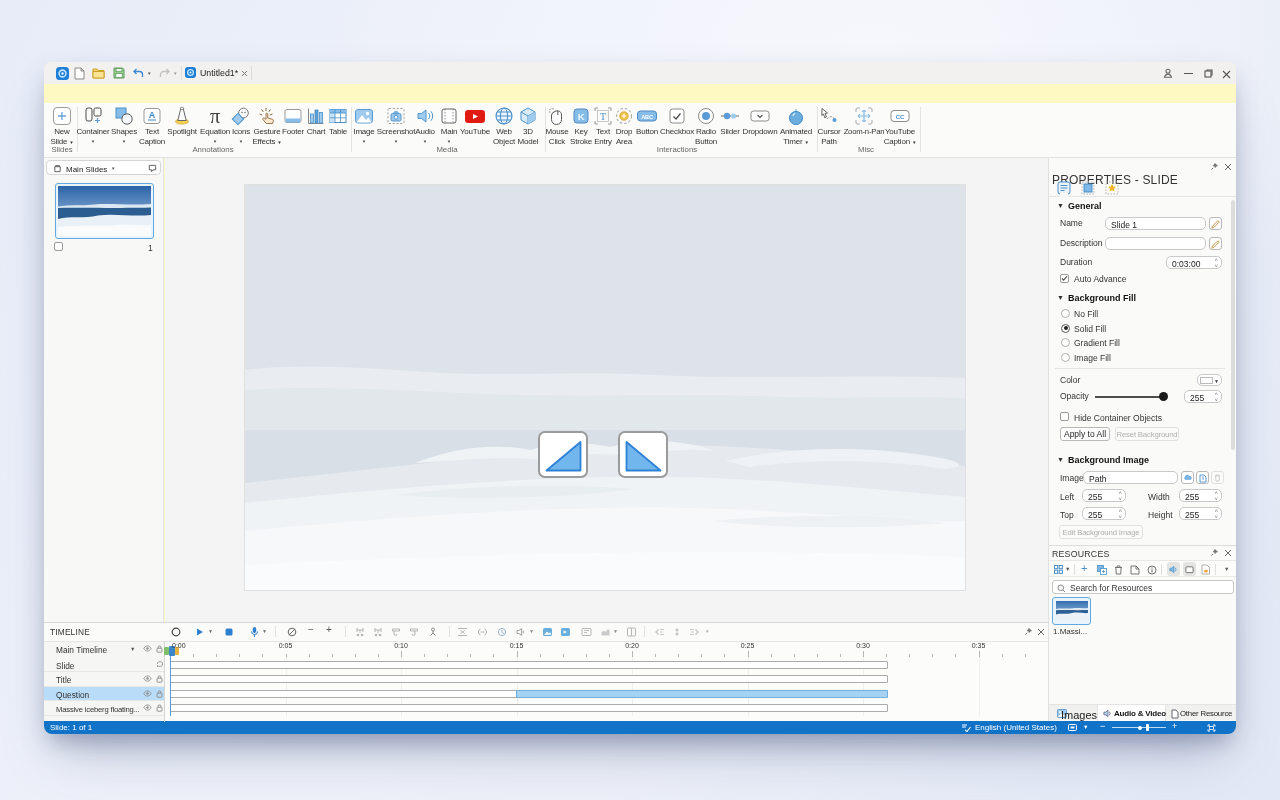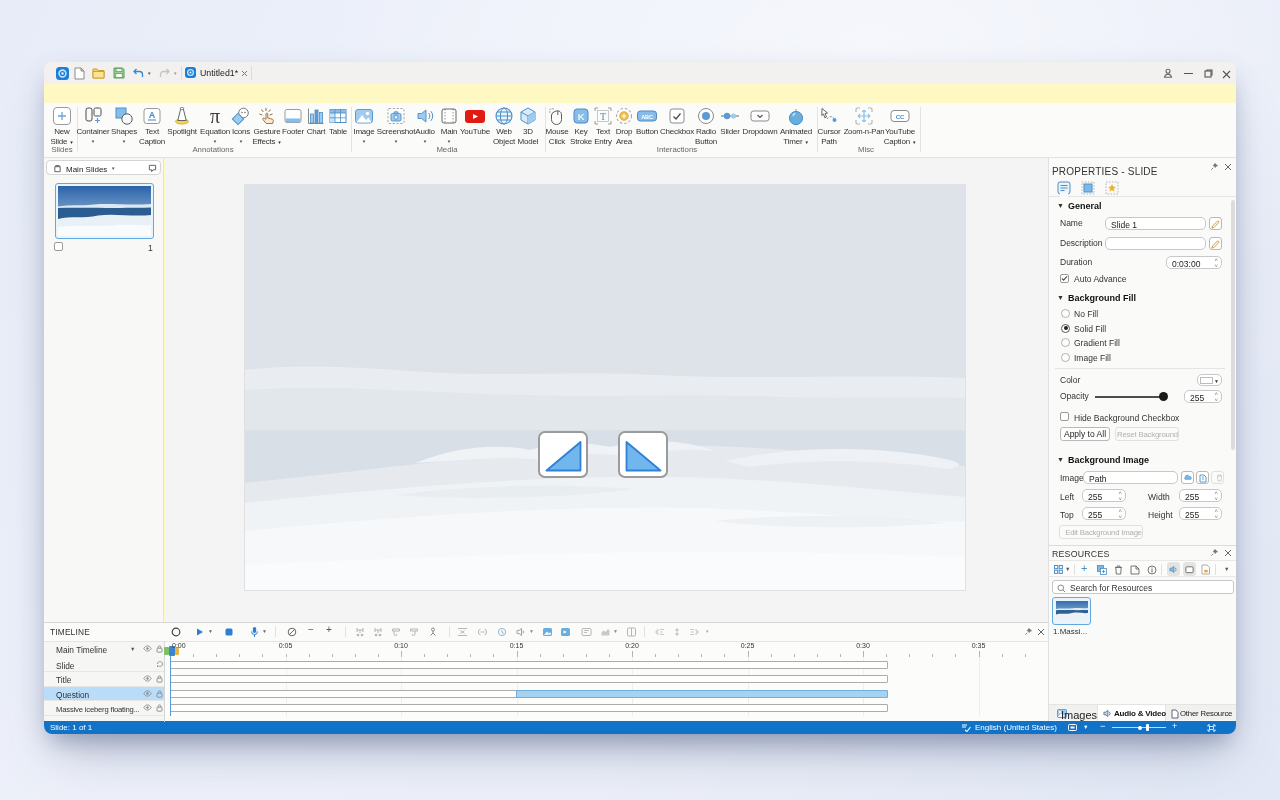--- a/index.html
+++ b/index.html
@@ -16,21 +16,21 @@
 .rb{position:absolute;top:44px;width:46px;text-align:center;font-size:8px;letter-spacing:-.2px;color:#333;line-height:9.6px;transform:translateX(-50%)}
 .rb svg{display:block;margin:0 auto 1px auto}
 .rsep{position:absolute;top:45px;height:45px;width:1px;background:#e3e3e1}
 .rgl{position:absolute;top:83px;transform:translateX(-50%);font-size:7.8px;color:#666}
 .lbl{font-size:8.5px;color:#333;white-space:nowrap}
 .inp{position:absolute;background:#fff;border:1px solid #c8c8c8;border-radius:5px}
 .spin{position:absolute;right:3px;top:1px;font-size:6px;color:#777;line-height:5.5px;text-align:center;font-family:"Liberation Sans",sans-serif}
 .chk{position:absolute;width:9px;height:9px;background:#fff;border:1px solid #9a9a9a;border-radius:2px}
 .rad{position:absolute;width:9px;height:9px;background:#fff;border:1px solid #b0b0b0;border-radius:50%}
 .btn{position:absolute;background:#fff;border:1px solid #b9b9b9;border-radius:3px;font-size:8.5px;color:#222;text-align:center}
-.btnd{position:absolute;background:#fbfbfa;border:1px solid #e0e0e0;border-radius:3px;font-size:8.5px;color:#b0b0b0;text-align:right}
+.btnd{position:absolute;background:#fbfbfa;border:1px solid #e0e0e0;border-radius:3px;font-size:8.5px;color:#b0b0b0;text-align:center}
 .sechdr{position:absolute;font-size:9px;font-weight:bold;color:#111}
 .tl-row-lbl{position:absolute;left:12px;font-size:8.3px;color:#333;white-space:nowrap}
 </style>
 </head>
 <body>
 <div class="win">
 
   <div class="tb" id="titlebar">
 
     <svg class="a" style="left:12px;top:5px" width="13" height="13" viewBox="0 0 13 13">
@@ -422,21 +422,21 @@
       </div>
       <div class="a" style="left:373px;top:246px;width:50px;height:47px;background:#fff;border:2px solid #9b9b9b;border-radius:7px">
         <svg class="a" style="left:5px;top:7px" width="37" height="32" viewBox="0 0 37 32">
             <path d="M1.5 2 L1.5 30.5 L35.5 30.5z" fill="#72b6ee" stroke="#2e81d4" stroke-width="1.8" stroke-linejoin="round"></path>
           </svg>
       </div>
     </div>
   </div>
 
   <div class="a" style="left:1004px;top:96px;width:188px;height:563px;background:#fafaf9;border-left:1px solid #e0e0e0" id="rightpanel">
-    <div class="a" style="left:3px;top:8px;font-size:10px;color:#333;letter-spacing:.2px">PROPERTIES - SLIDE</div>
+    <div class="a" style="left:3px;top:15px;font-size:12px;color:#333;letter-spacing:.2px">PROPERTIES - SLIDE</div>
     <svg class="a" style="left:161px;top:4px" width="9" height="9" viewBox="0 0 10 10">
         <path d="M5.5 1l3.5 3.5-2 .5L5.5 7 5 5 3 4.5z" fill="#777"></path>
         <path d="M3.5 6.5 1.5 8.5" stroke="#777" stroke-width="1"></path>
       </svg>
     <svg class="a" style="left:175px;top:5px" width="8" height="8" viewBox="0 0 8 8">
         <path d="M1 1l6 6M7 1 1 7" stroke="#666" stroke-width="1"></path>
       </svg>
 
     <svg class="a" style="left:8px;top:23px" width="14" height="14" viewBox="0 0 14 14">
         <rect x="1" y="1" width="12" height="12" rx="2" fill="#eaf2fa" stroke="#4a8fc7"></rect>
@@ -498,21 +498,21 @@
         <div style="position:absolute;right:2px;top:3px;font-size:5px;color:#333">▼</div>
       </div>
     <div class="a lbl" style="left:11px;top:233px">Opacity</div>
     <div class="a" style="left:46px;top:238px;width:72px;height:1.5px;background:#4d4d4d"></div>
     <div class="a" style="left:110px;top:234px;width:9px;height:9px;border-radius:50%;background:#1a1a1a"></div>
     <div class="inp" style="left:135px;top:232px;width:38px;height:13px">
         <span style="position:absolute;left:5px;top:2px;font-size:8.5px;color:#222">255</span>
         <div class="spin">˄<br>˅</div>
       </div>
     <div class="chk" style="left:11px;top:254px"></div>
-    <div class="a lbl" style="left:25px;top:255px">Hide Background Checkbox</div>
+    <div class="a lbl" style="left:25px;top:255px">Hide Container Objects</div>
     <div class="btn" style="left:11px;top:269px;width:50px;height:14px;line-height:13px">Apply to All</div>
     <div class="btnd" style="left:66px;top:269px;width:64px;height:14px;line-height:13px;font-size:7.8px;letter-spacing:-.2px;white-space:nowrap">Reset Background</div>
 
     <div class="a" style="left:8px;top:298px;font-size:7px;color:#333">▼</div>
     <div class="sechdr" style="left:19px;top:297px">Background Image</div>
     <div class="a lbl" style="left:11px;top:315px">Image</div>
     <div class="inp" style="left:34px;top:313px;width:95px;height:13px">
         <span style="position:absolute;left:5px;top:2px;font-size:8.5px;color:#222">Path</span>
       </div>
     <div class="btn" style="left:132px;top:313px;width:13px;height:13px"><svg style="margin-top:2px" width="9" height="8" viewBox="0 0 10 9">

